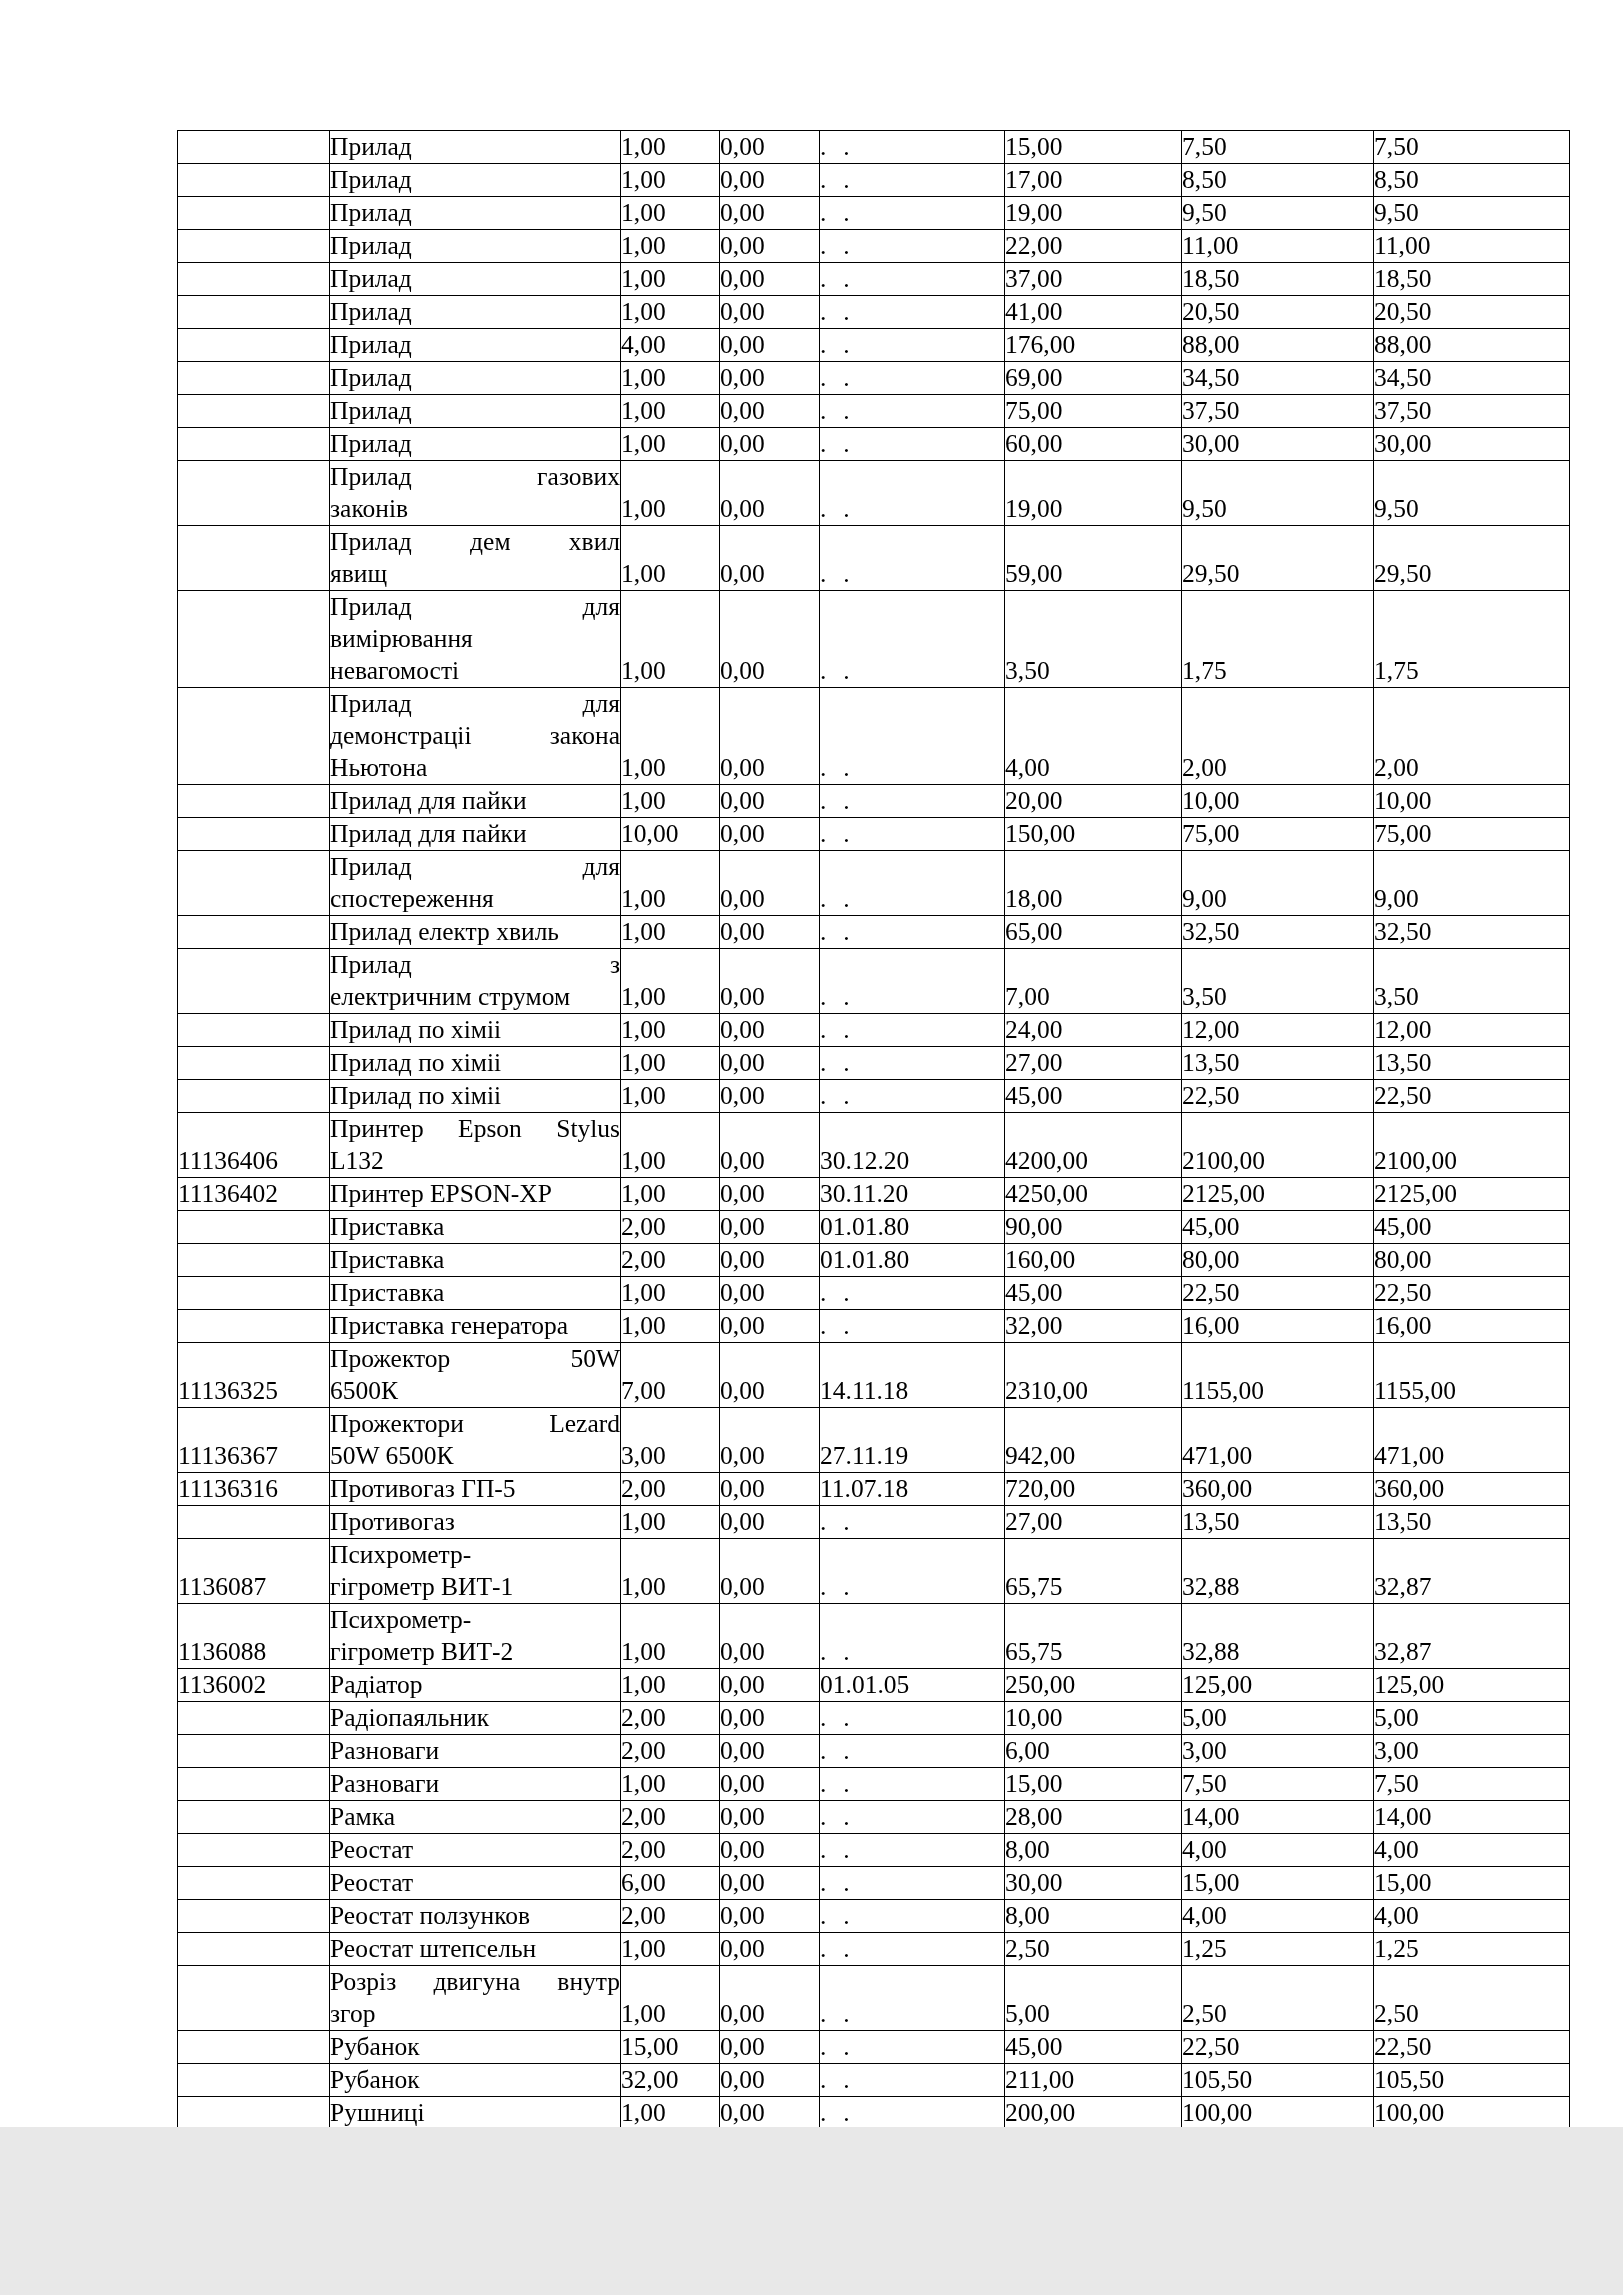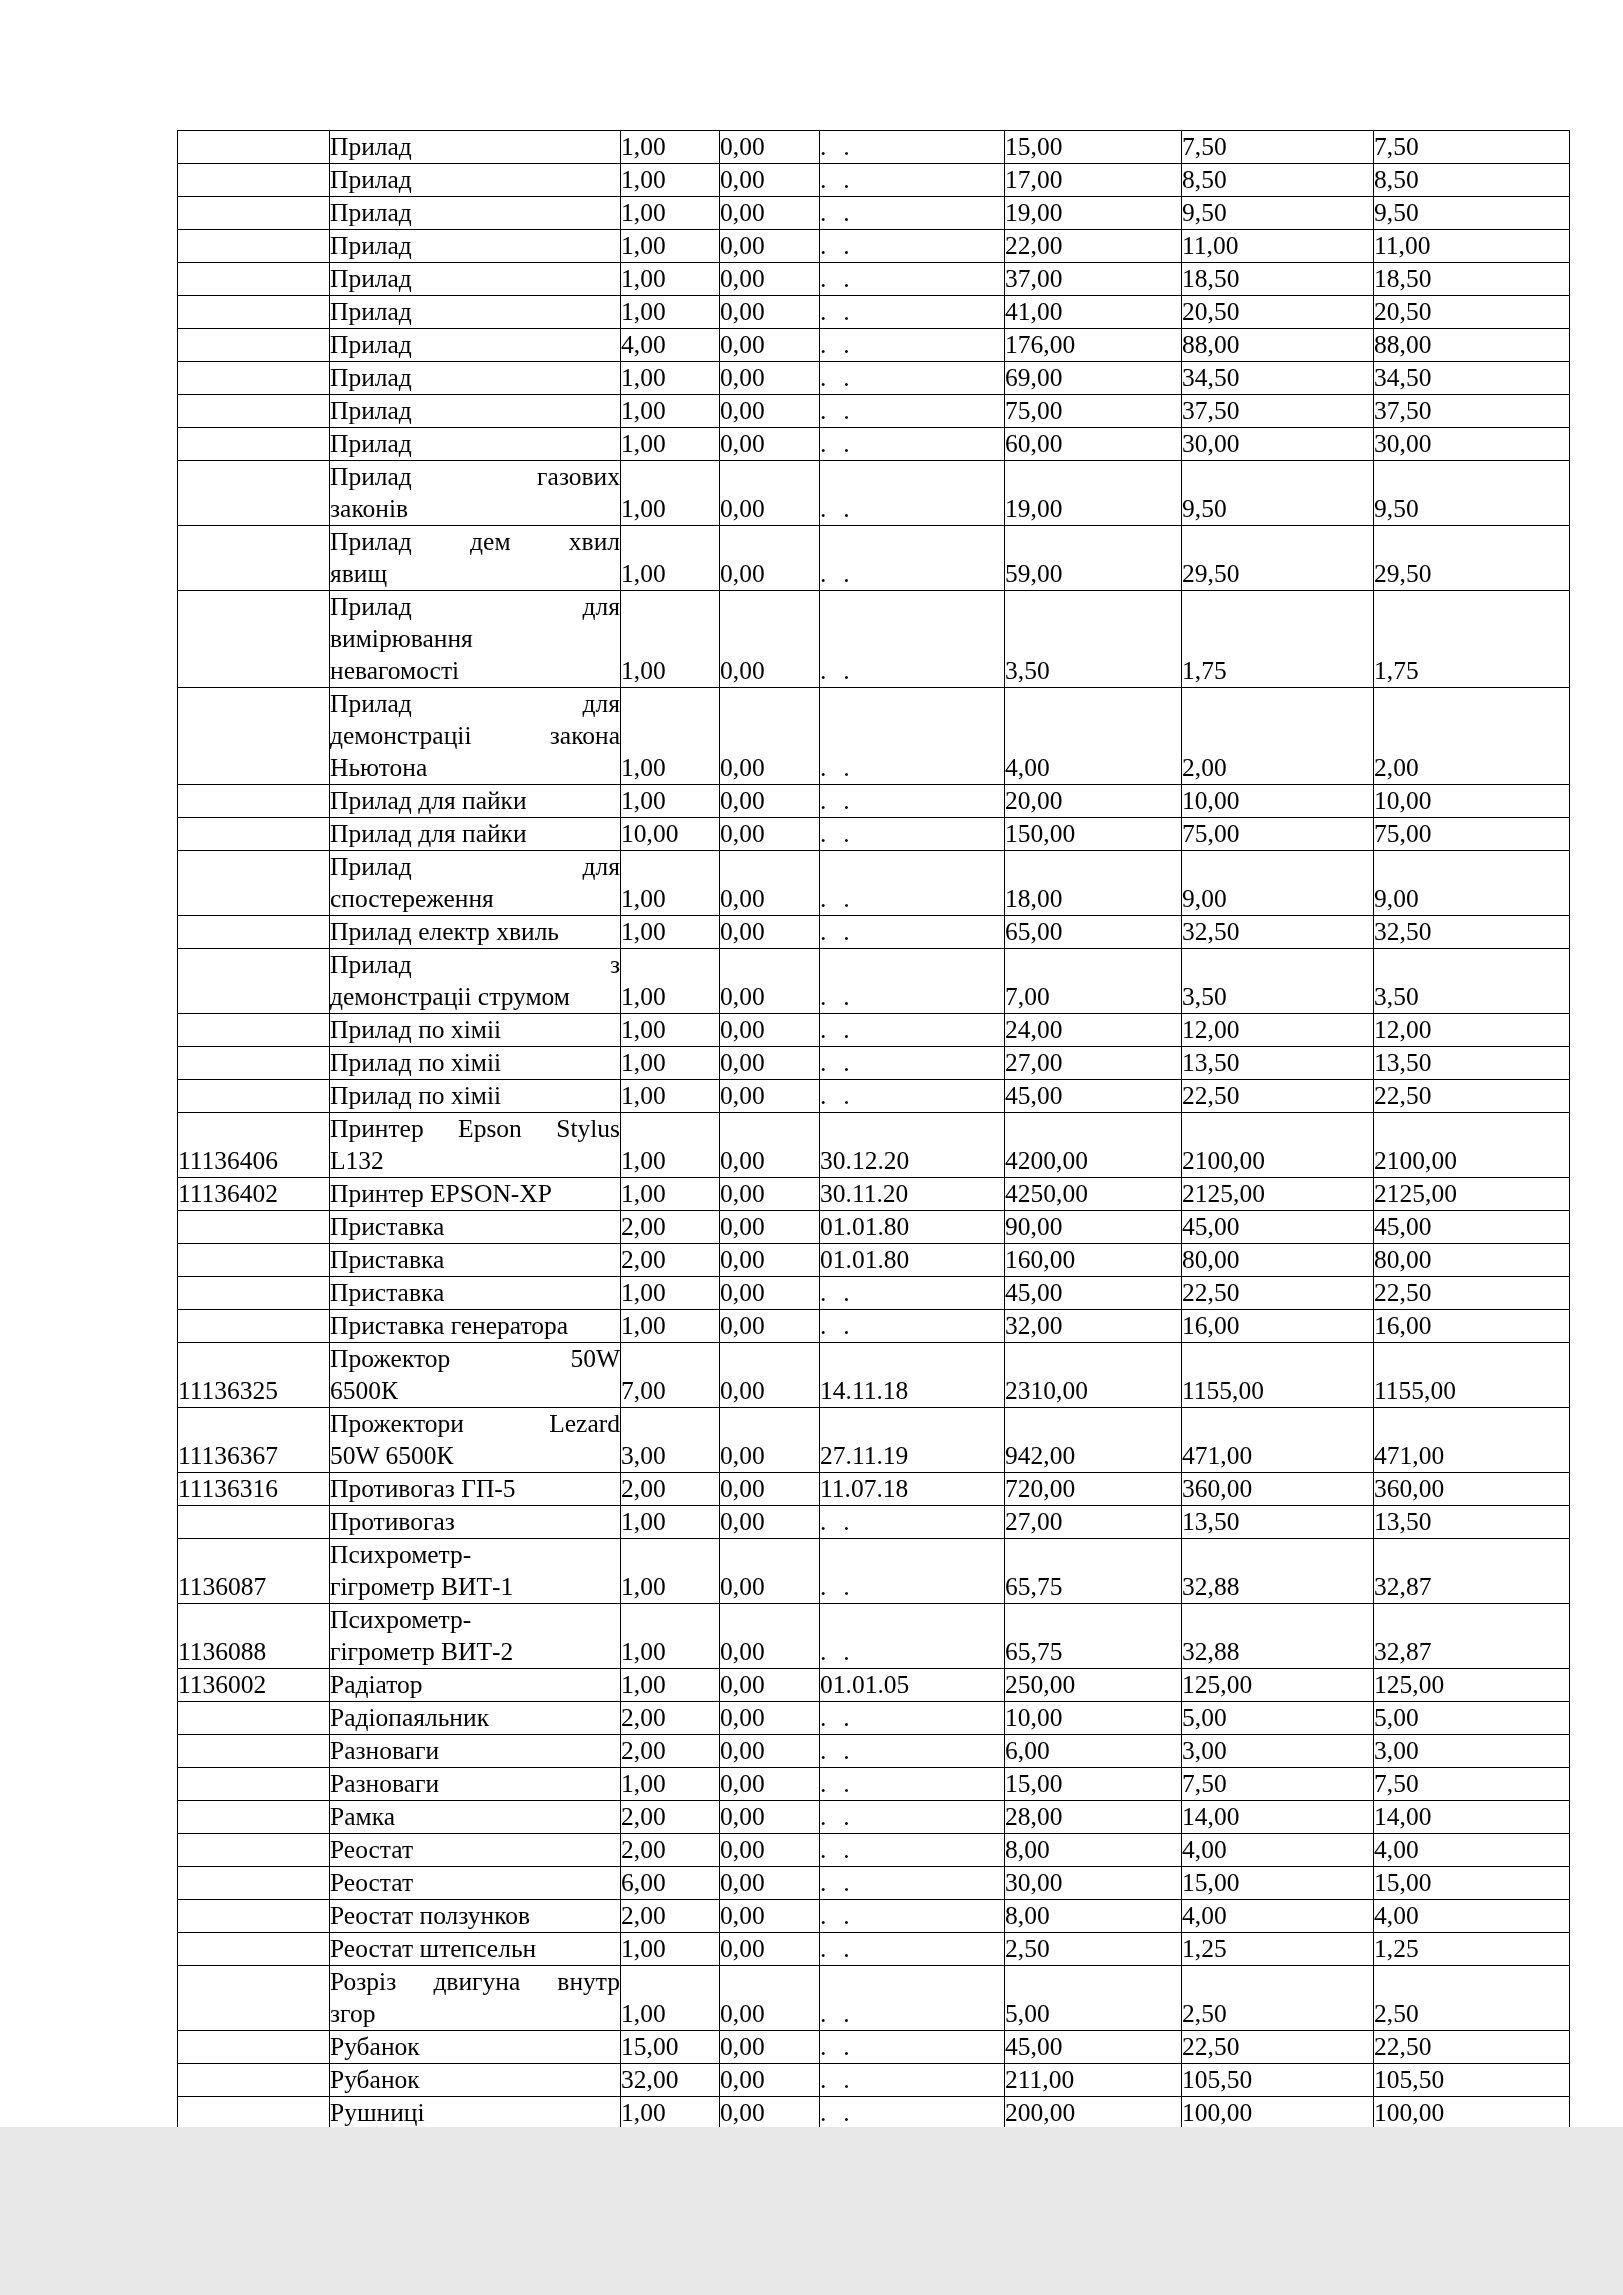--- a/index.html
+++ b/index.html
@@ -255,21 +255,21 @@
           <td class="col-zero">0,00</td>
           <td class="col-date date-empty">. .</td>
           <td class="col-sum">65,00</td>
           <td class="col-half1">32,50</td>
           <td class="col-half2">32,50</td>
         </tr>
         <tr>
           <td class="col-id"></td>
           <td class="col-name">
             <div class="jline">Прилад з</div>
-            <div class="lline">демонстраціі струмом</div>
+            <div class="lline">електричним струмом</div>
           </td>
           <td class="col-qty">1,00</td>
           <td class="col-zero">0,00</td>
           <td class="col-date date-empty">. .</td>
           <td class="col-sum">7,00</td>
           <td class="col-half1">3,50</td>
           <td class="col-half2">3,50</td>
         </tr>
         <tr>
           <td class="col-id"></td>

